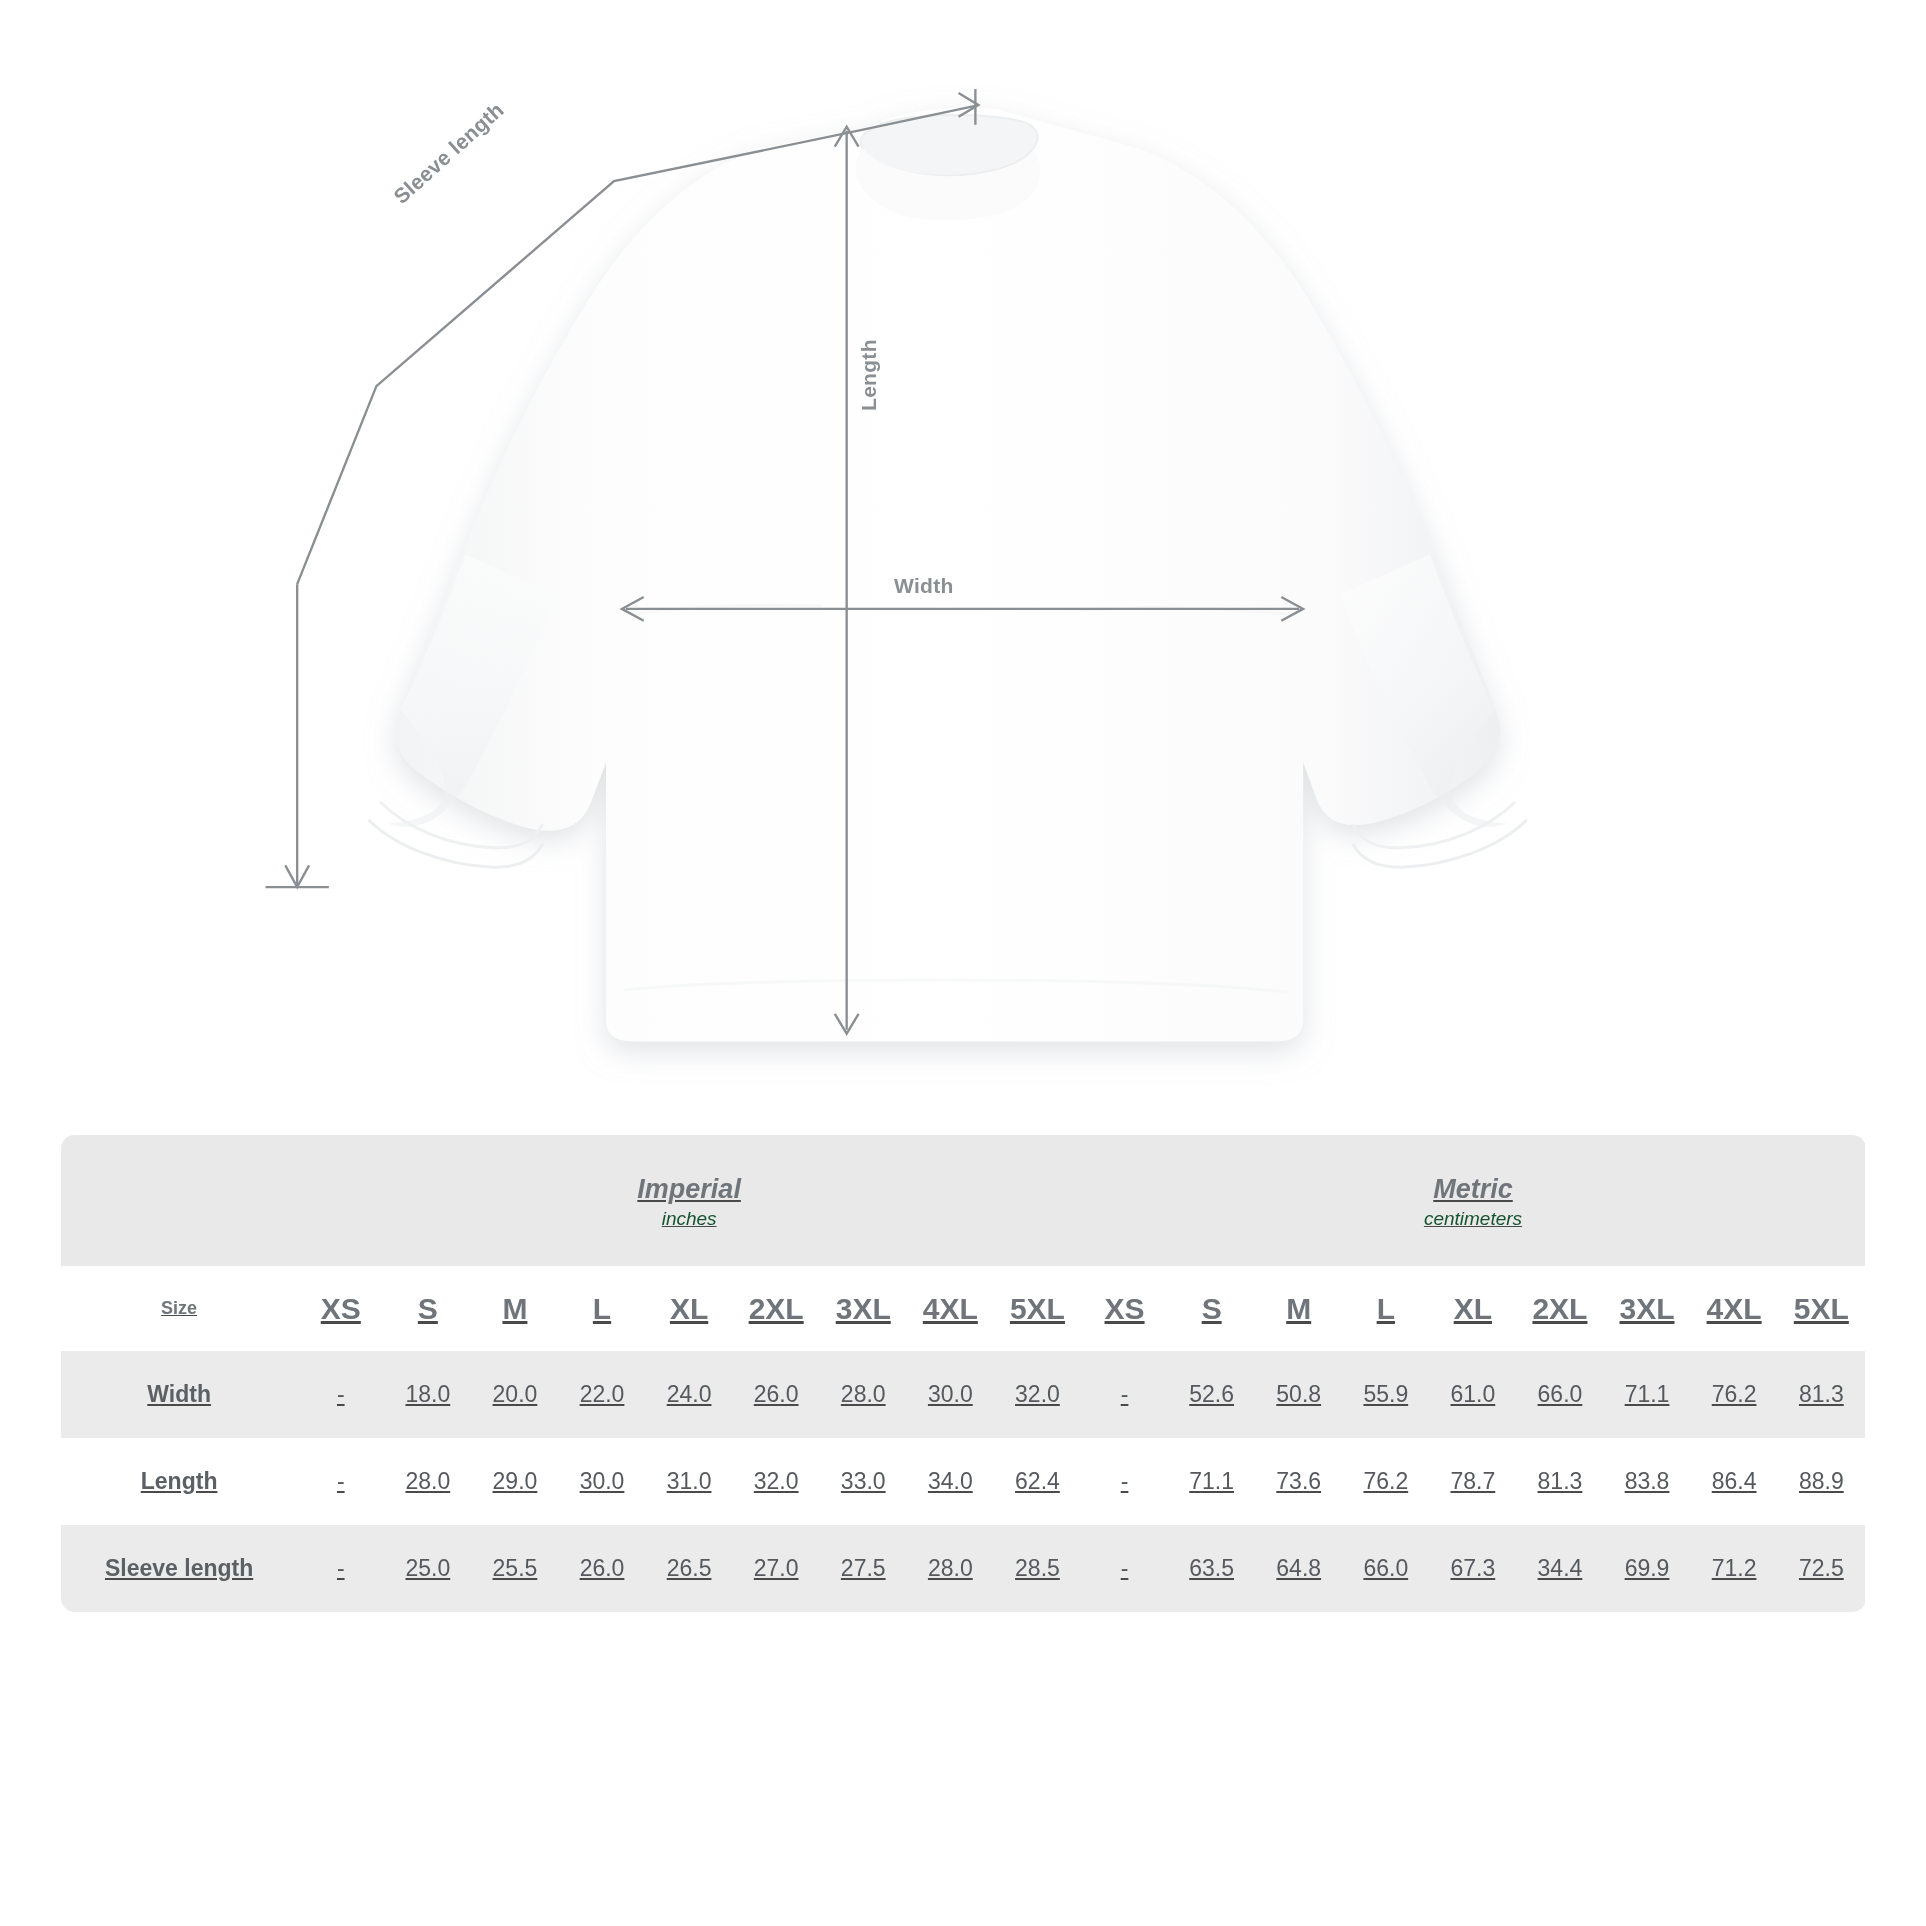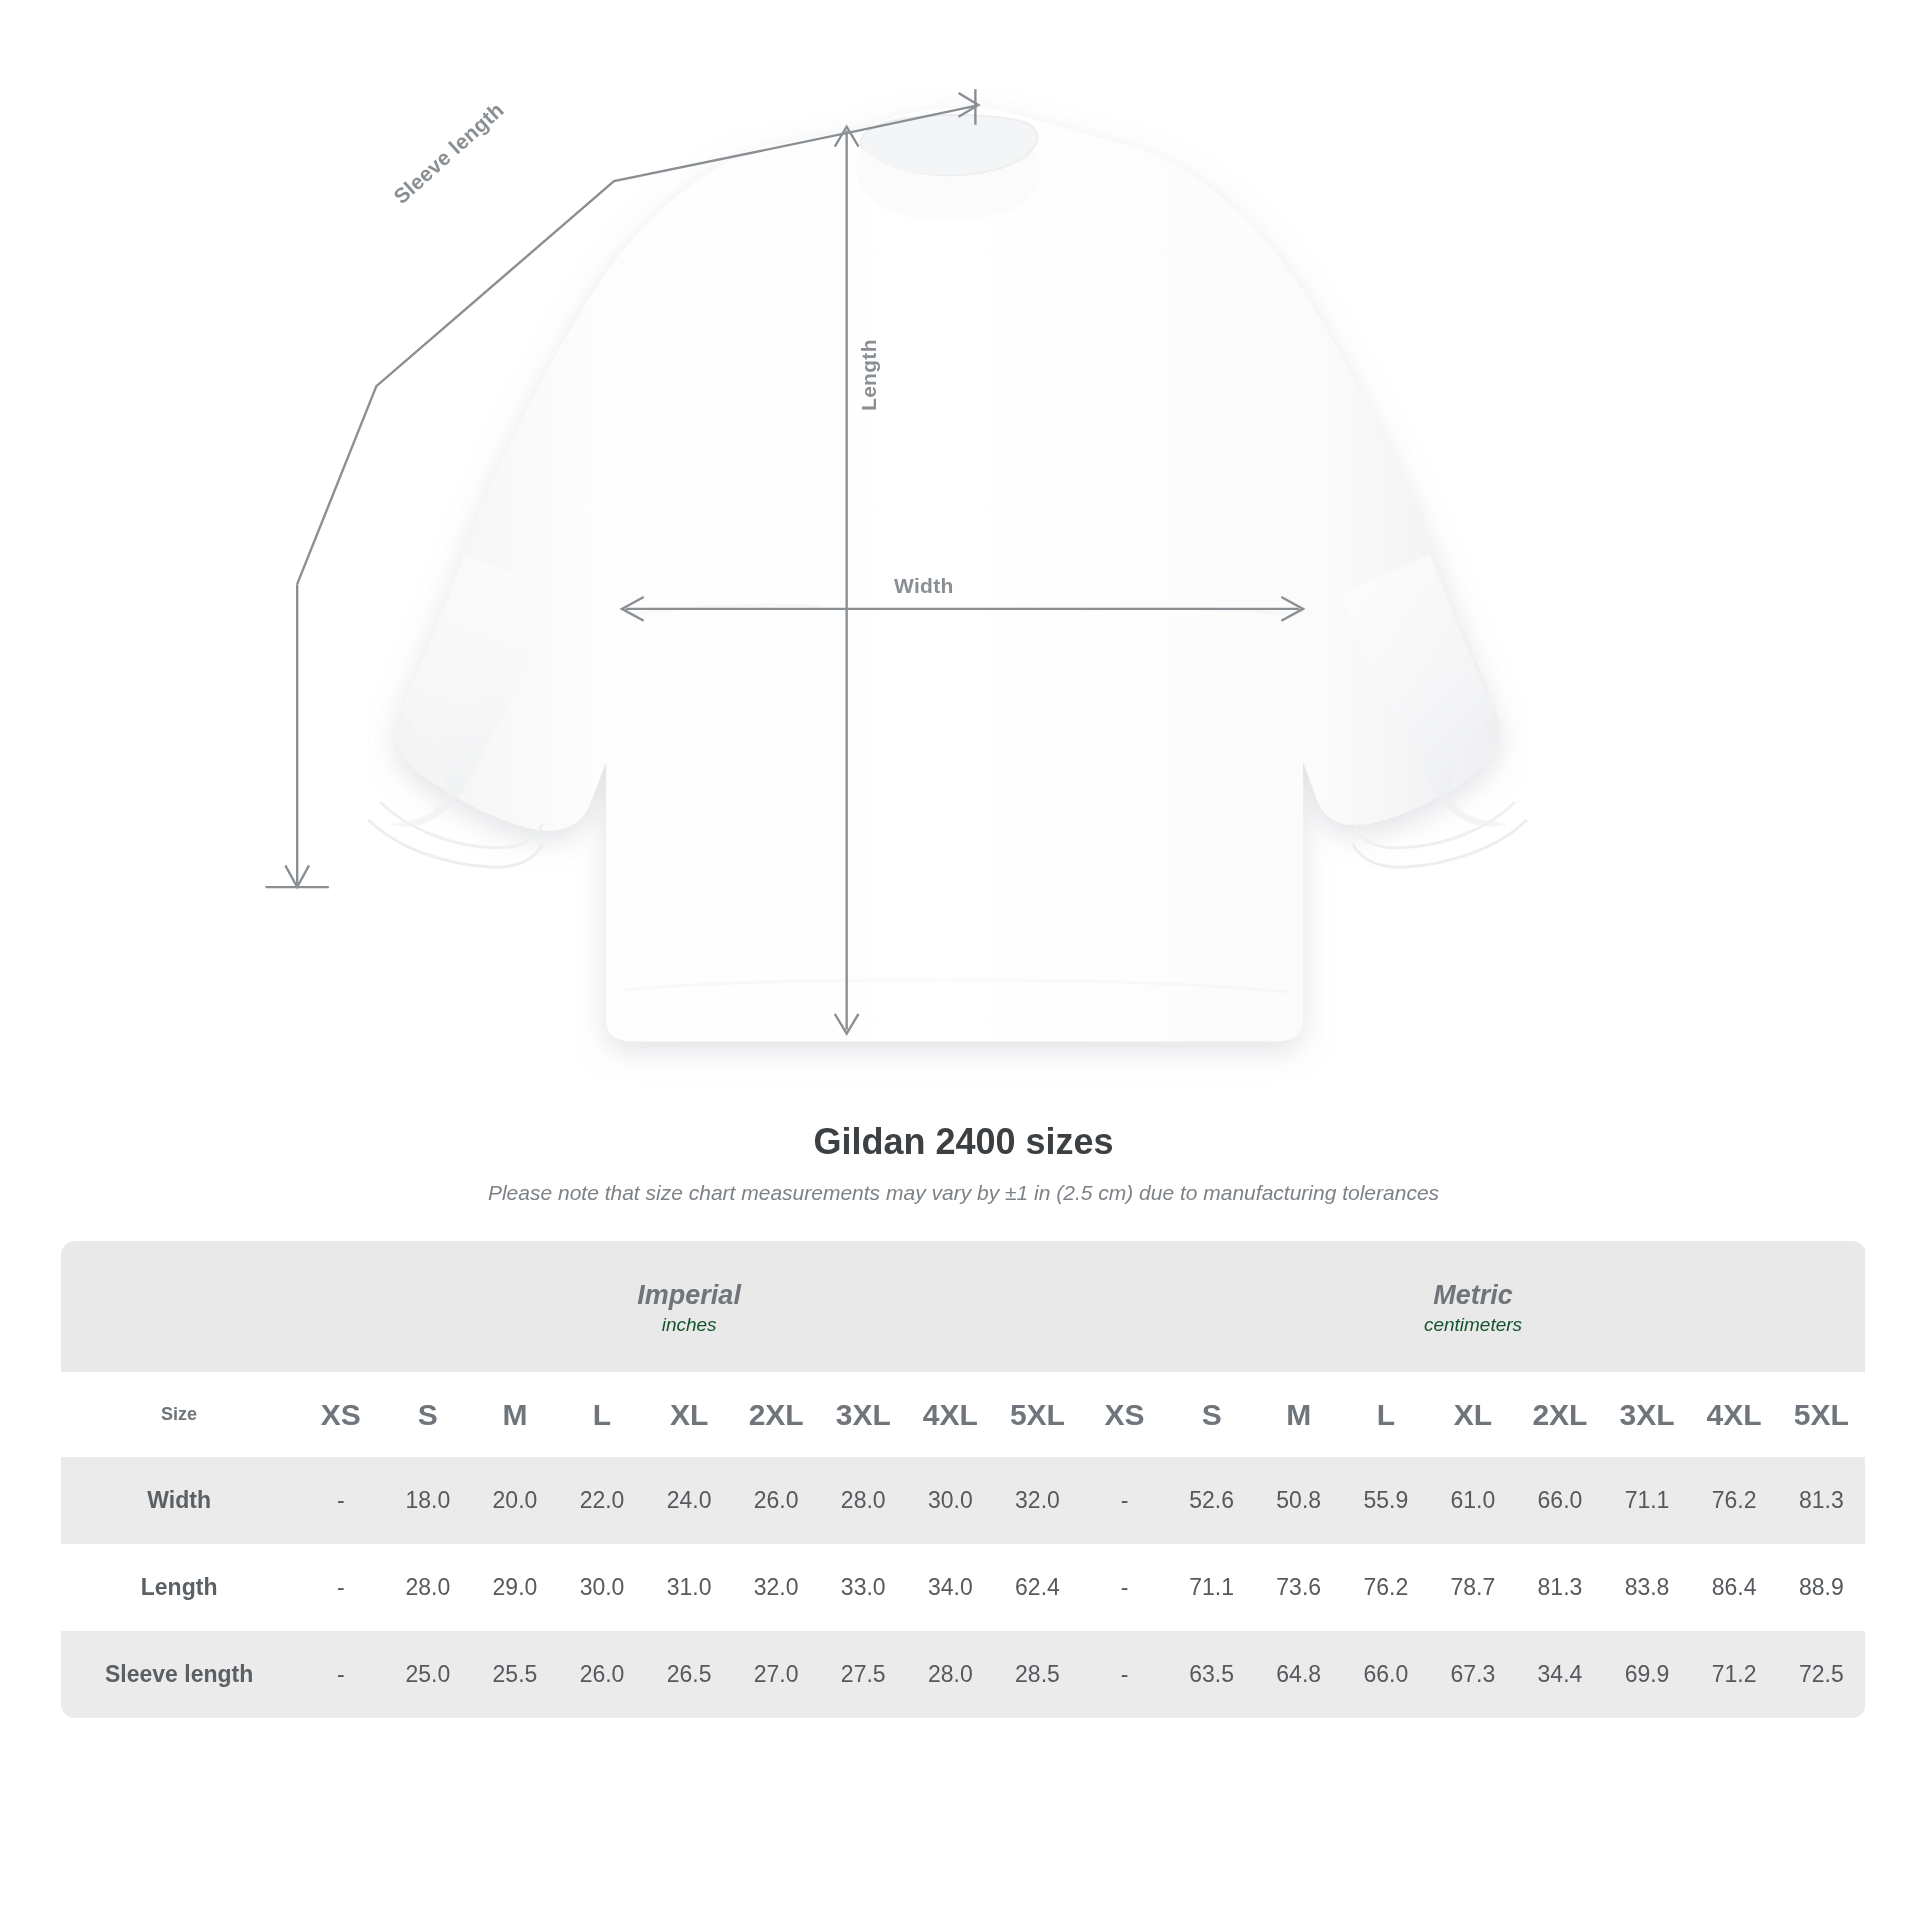--- a/index.html
+++ b/index.html
@@ -74,20 +74,21 @@
     font-style: italic;
     color: #7d8287;
     margin: 0;
   }
 
   
   .table-wrap {
     margin: 36px 61px 8px 61px;
     border-radius: 14px;
     overflow: hidden;
+    text-decoration: underline;
   }
   table.size-table {
     border-collapse: collapse;
     width: 1804px;
     table-layout: fixed;
   }
   table.size-table col.label-col { width: 236px; }
   table.size-table col.data-col { width: 87px; }
 
   .unit-header td {
@@ -244,24 +245,20 @@
         <polyline points="288,874 300,896 312,874" fill="none"></polyline>
         <line x1="268" y1="896" x2="332" y2="896"></line>
       </g>
     </svg>
 
     <div class="dim-label length">Length</div>
     <div class="dim-label width">Width</div>
     <div class="dim-label sleeve">Sleeve length</div>
   </div>
 
-  <div class="title-block">
-    <h1 class="chart-title">Gildan 2400 sizes</h1>
-    <p class="chart-note">Please note that size chart measurements may vary by ±1 in (2.5 cm) due to manufacturing tolerances</p>
-  </div>
 
   <div class="table-wrap">
     <table class="size-table">
       <colgroup>
         <col class="label-col">
         <col class="data-col">
           <col class="data-col">
           <col class="data-col">
           <col class="data-col">
           <col class="data-col">

